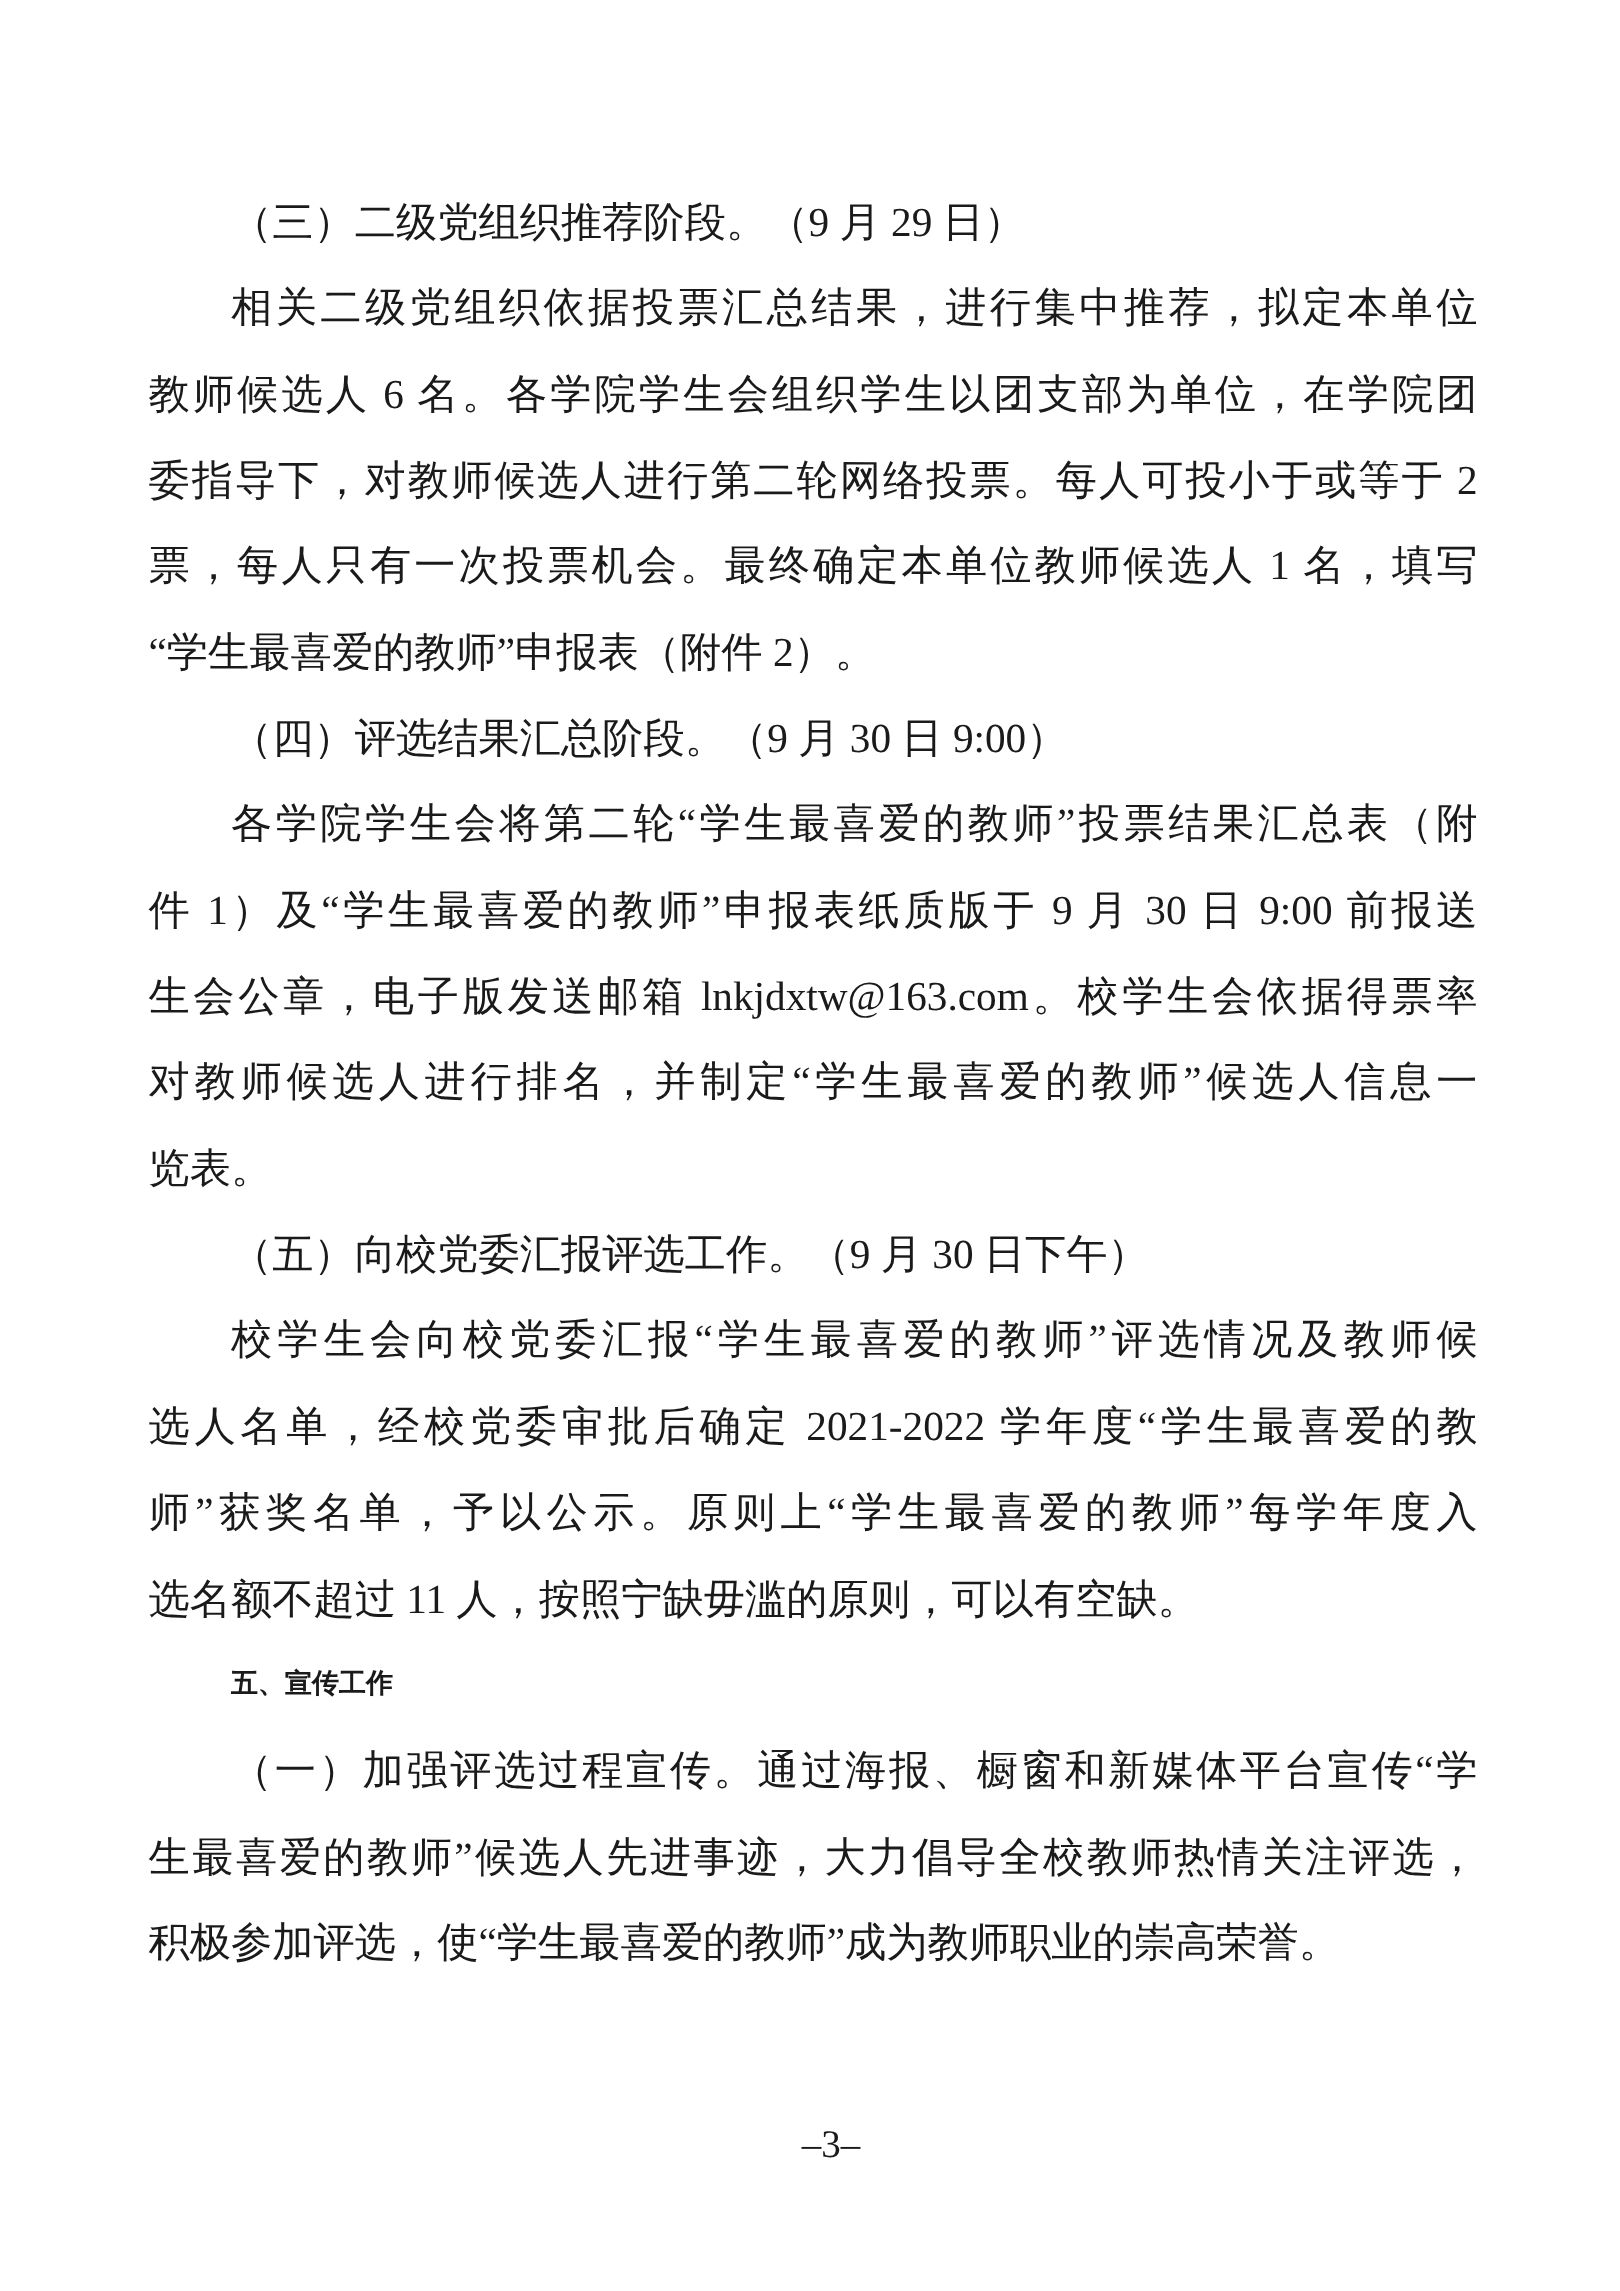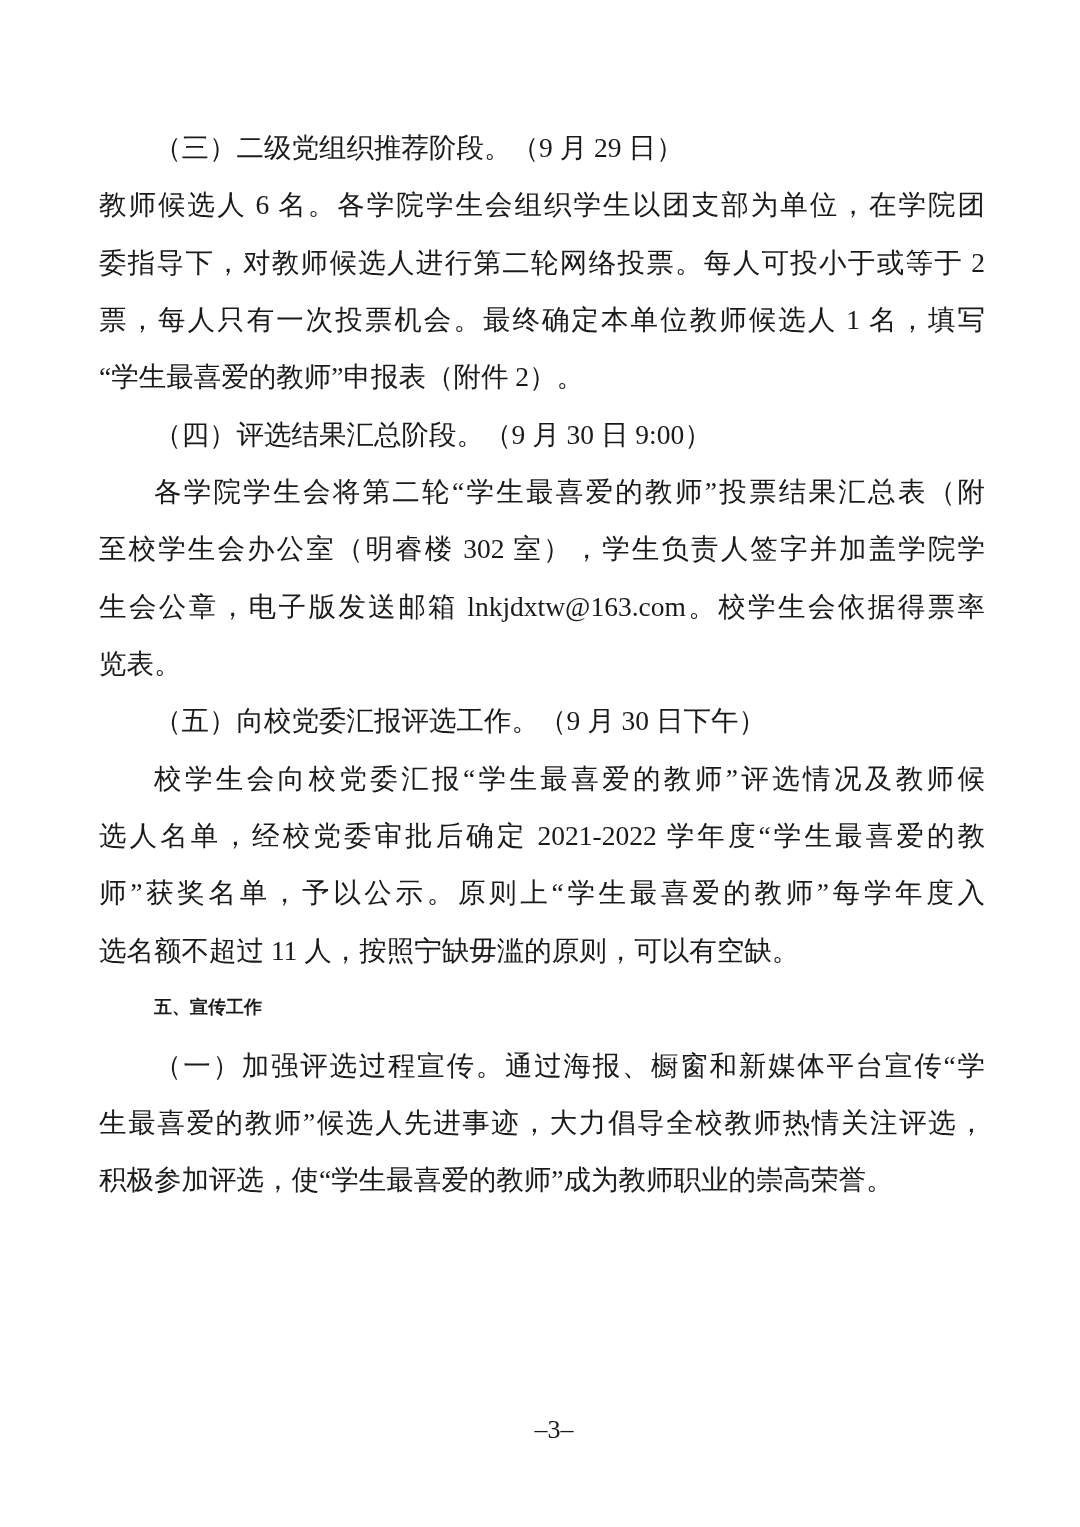--- a/index.html
+++ b/index.html
@@ -54,28 +54,30 @@
     font-size: 26px;
     color: #1a1a1a;
   }
 </style>
 </head>
 <body>
 
 <div class="page">
   <div class="doc-body" id="doc-body">
       <div class="line indent">（三）二级党组织推荐阶段。（9 月 29 日）</div>
+      <div class="line indent fill">相关二级党组织依据投票汇总结果，进行集中推荐，拟定本单位</div>
       <div class="line fill">教师候选人 6 名。各学院学生会组织学生以团支部为单位，在学院团</div>
       <div class="line fill">委指导下，对教师候选人进行第二轮网络投票。每人可投小于或等于 2</div>
       <div class="line fill">票，每人只有一次投票机会。最终确定本单位教师候选人 1 名，填写</div>
       <div class="line">“学生最喜爱的教师”申报表（附件 2）。</div>
       <div class="line indent">（四）评选结果汇总阶段。（9 月 30 日 9:00）</div>
       <div class="line indent fill">各学院学生会将第二轮“学生最喜爱的教师”投票结果汇总表（附</div>
-      <div class="line fill">至校学生会办公室（明睿楼 302 室），学生负责人签字并加盖学院学</div>
+      <div class="line fill">件 1）及“学生最喜爱的教师”申报表纸质版于 9 月 30 日 9:00 前报送</div>
       <div class="line fill">生会公章，电子版发送邮箱 lnkjdxtw@163.com。校学生会依据得票率</div>
+      <div class="line fill">对教师候选人进行排名，并制定“学生最喜爱的教师”候选人信息一</div>
       <div class="line">览表。</div>
       <div class="line indent">（五）向校党委汇报评选工作。（9 月 30 日下午）</div>
       <div class="line indent fill">校学生会向校党委汇报“学生最喜爱的教师”评选情况及教师候</div>
       <div class="line fill">选人名单，经校党委审批后确定 2021-2022 学年度“学生最喜爱的教</div>
       <div class="line fill">师”获奖名单，予以公示。原则上“学生最喜爱的教师”每学年度入</div>
       <div class="line">选名额不超过 11 人，按照宁缺毋滥的原则，可以有空缺。</div>
       <div class="line bold indent">五、宣传工作</div>
       <div class="line indent fill">（一）加强评选过程宣传。通过海报、橱窗和新媒体平台宣传“学</div>
       <div class="line fill">生最喜爱的教师”候选人先进事迹，大力倡导全校教师热情关注评选，</div>
       <div class="line">积极参加评选，使“学生最喜爱的教师”成为教师职业的崇高荣誉。</div>

